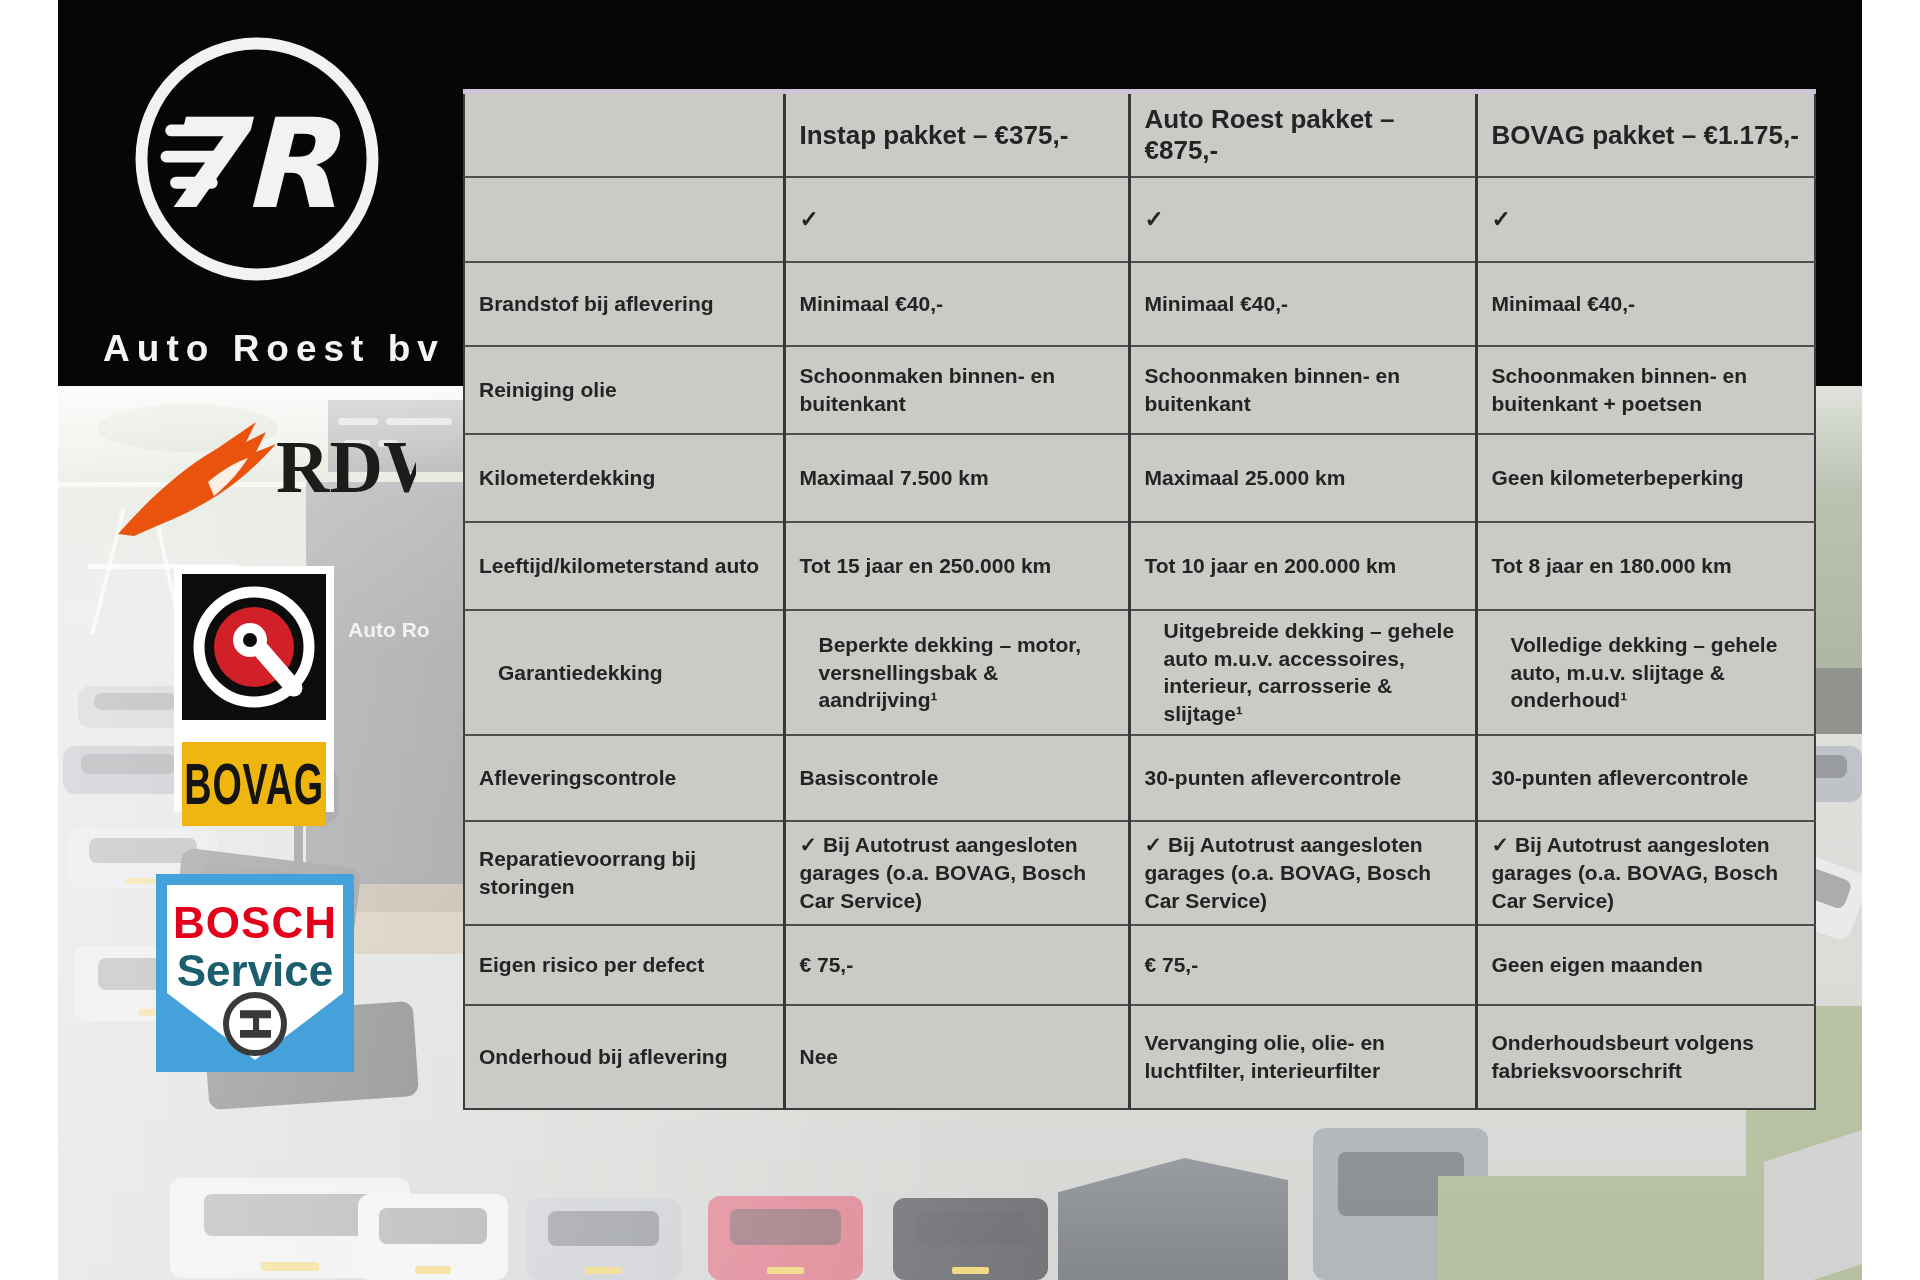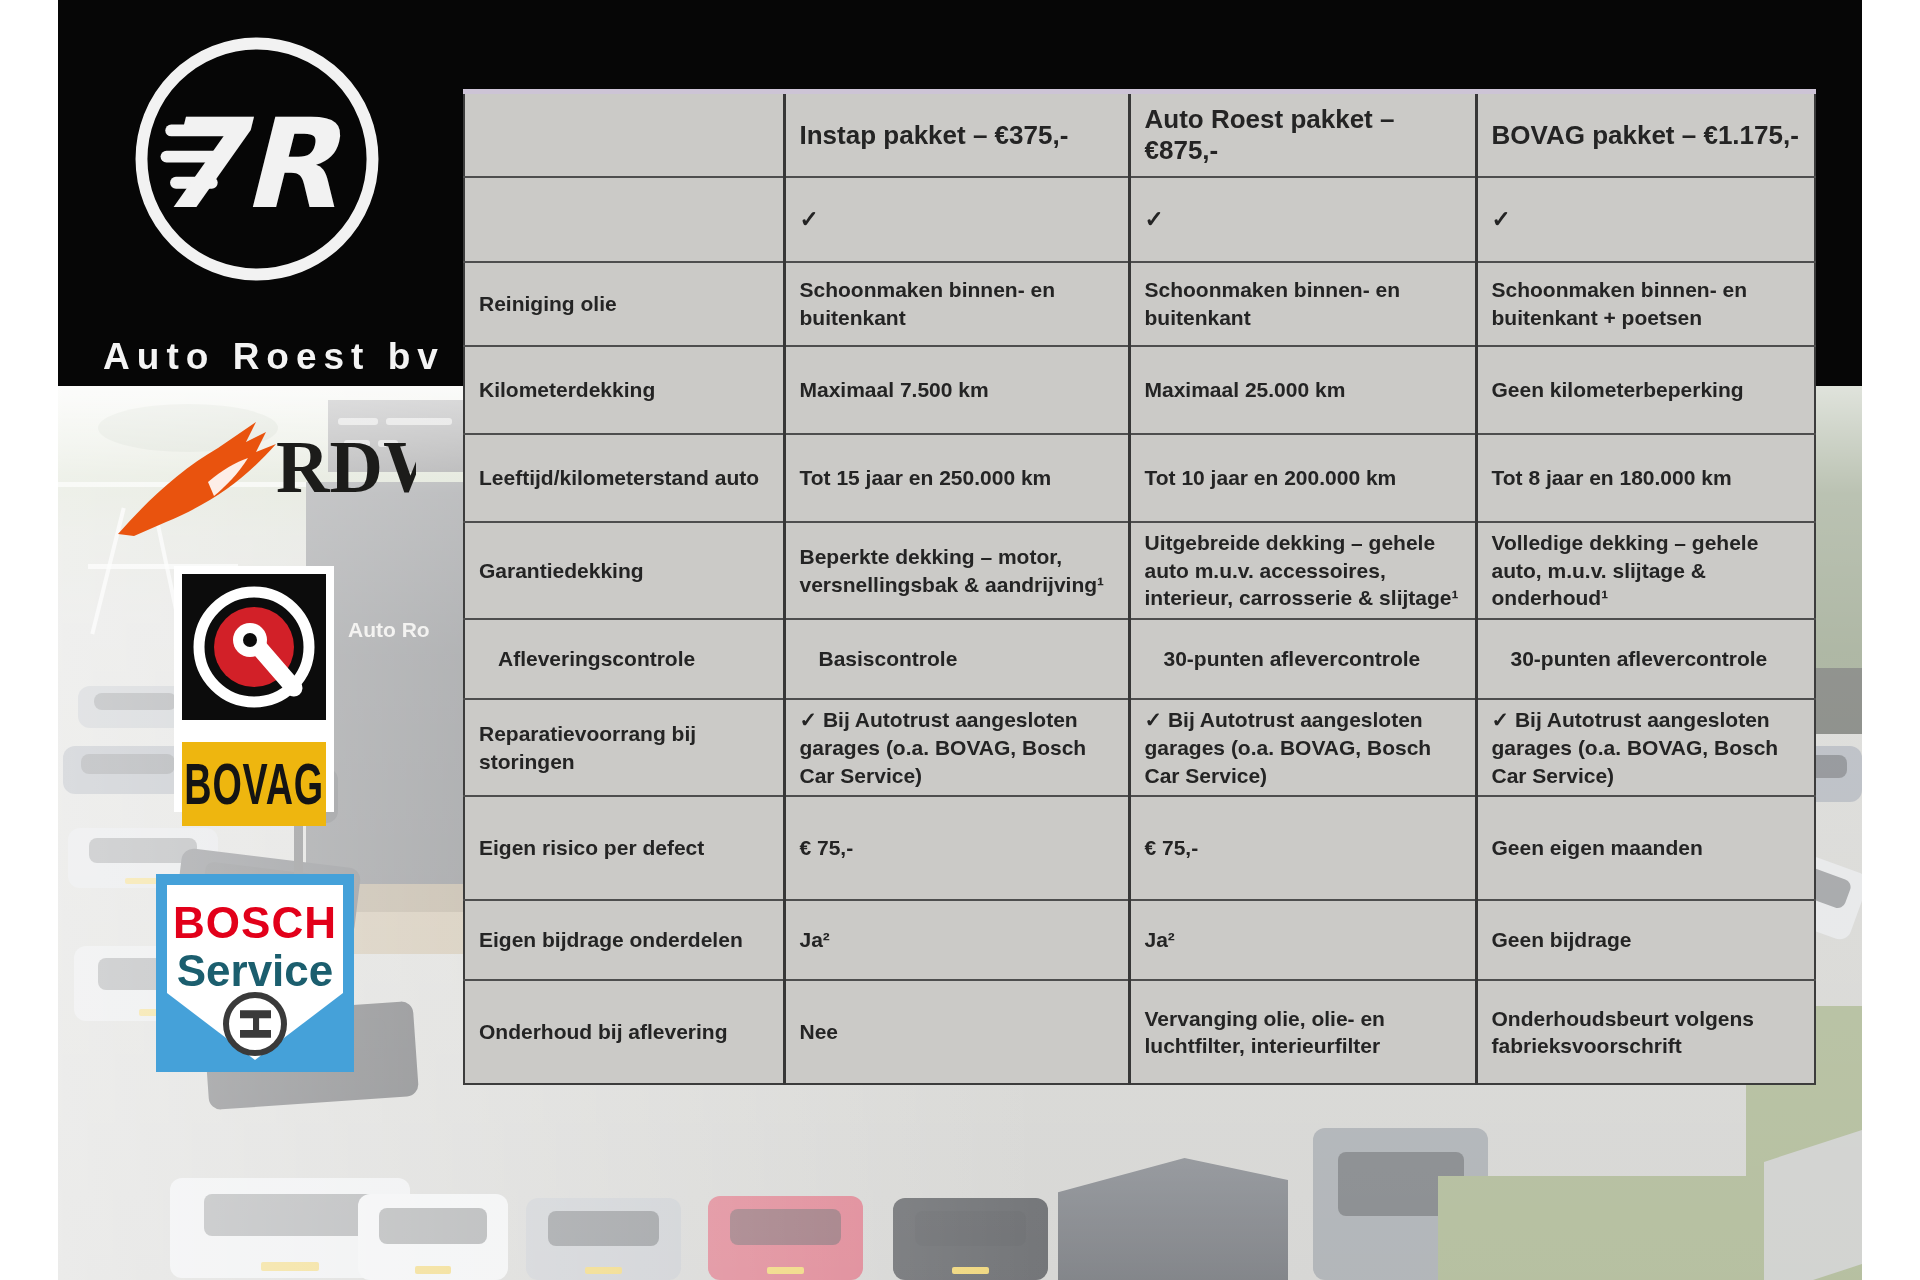--- a/index.html
+++ b/index.html
@@ -4,21 +4,21 @@
 <style>
   html,body{margin:0;padding:0;background:#ffffff;}
   #screen{position:relative;width:1920px;height:1280px;background:#ffffff;overflow:hidden;
           font-family:"Liberation Sans",sans-serif;}
 
   
   .black-band{position:absolute;left:58px;top:0;width:1804px;height:386px;background:#060606;}
 
   
   .ar-logo-svg{position:absolute;left:126px;top:26px;width:262px;height:266px;}
-  .ar-name{position:absolute;left:78px;top:336px;width:392px;text-align:center;
+  .ar-name{position:absolute;left:78px;top:328px;width:392px;text-align:center;
            color:#f4f4f4;font-size:37px;font-weight:bold;letter-spacing:7px;}
 
   
   .photo{position:absolute;left:58px;top:386px;width:1804px;height:894px;overflow:hidden;
          background:linear-gradient(180deg,#e4e6dd 0%,#cdd4bd 4%,#b3bf9e 10%,#c0c4b6 17%,
                     #c7c7c3 26%,#c3c3bf 60%,#bfbfbb 100%);}
   .photo *{position:absolute;}
   .ph-bush{background:#7d8f6b;border-radius:50%;opacity:.55;}
   .ph-rail{left:0;top:96px;width:1700px;height:5px;background:rgba(255,255,255,.65);}
   .ph-pole{background:rgba(250,250,250,.75);}
@@ -197,20 +197,26 @@
       </tr>
     </thead>
     <tbody>
         <tr>
           <td></td>
           <td>✓</td>
           <td>✓</td>
           <td>✓</td>
         </tr>
         <tr>
+          <td>Brandstof bij aflevering</td>
+          <td>Minimaal €40,-</td>
+          <td>Minimaal €40,-</td>
+          <td>Minimaal €40,-</td>
+        </tr>
+        <tr>
           <td>Reiniging olie</td>
           <td>Schoonmaken binnen- en buitenkant</td>
           <td>Schoonmaken binnen- en buitenkant</td>
           <td>Schoonmaken binnen- en buitenkant + poetsen</td>
         </tr>
         <tr>
           <td>Kilometerdekking</td>
           <td>Maximaal 7.500 km</td>
           <td>Maximaal 25.000 km</td>
           <td>Geen kilometerbeperking</td>
@@ -239,26 +245,20 @@
           <td>✓ Bij Autotrust aangesloten garages (o.a. BOVAG, Bosch Car Service)</td>
           <td>✓ Bij Autotrust aangesloten garages (o.a. BOVAG, Bosch Car Service)</td>
         </tr>
         <tr>
           <td>Eigen risico per defect</td>
           <td>€ 75,-</td>
           <td>€ 75,-</td>
           <td>Geen eigen maanden</td>
         </tr>
         <tr>
-          <td>Eigen bijdrage onderdelen</td>
-          <td>Ja²</td>
-          <td>Ja²</td>
-          <td>Geen bijdrage</td>
-        </tr>
-        <tr>
           <td>Onderhoud bij aflevering</td>
           <td>Nee</td>
           <td>Vervanging olie, olie- en luchtfilter, interieurfilter</td>
           <td>Onderhoudsbeurt volgens fabrieksvoorschrift</td>
         </tr>
       </tbody>
   </table>
 
 </div>
 

